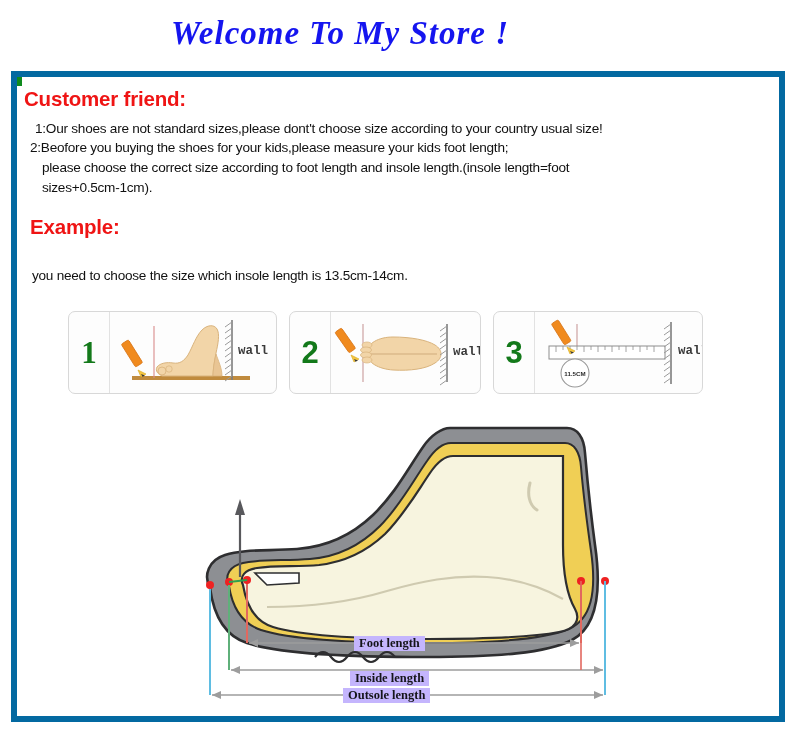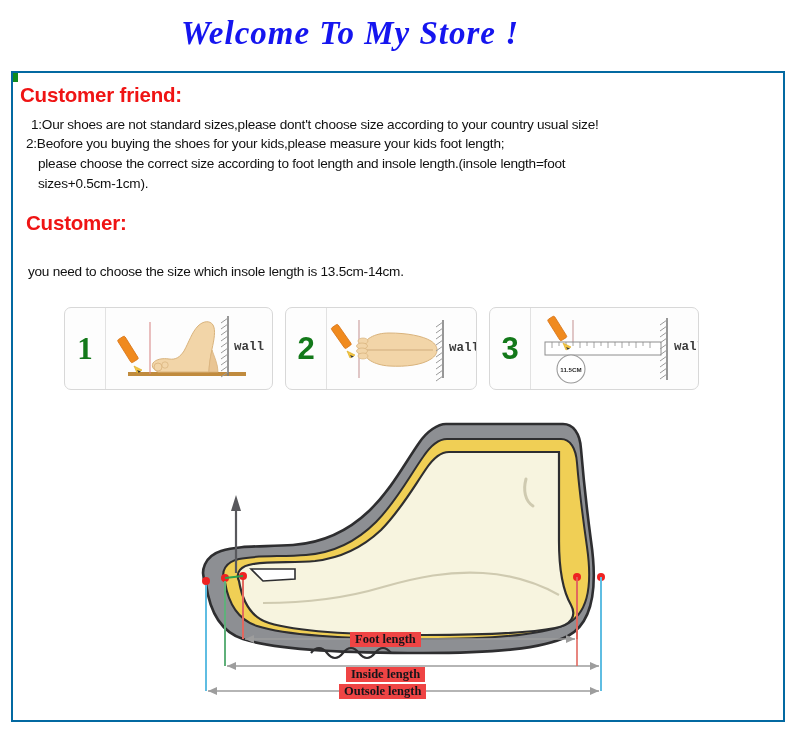--- a/index.html
+++ b/index.html
@@ -7,37 +7,37 @@
     width:800px;height:735px;
     background:#ffffff;
     font-family:"Liberation Sans", sans-serif;
     overflow:hidden;
     position:relative;
   }
 
   
   .title-bar{
     width:680px;height:66px;
-    display:flex;align-items:center;justify-content:center;margin-left:10px;
+    display:flex;align-items:center;justify-content:center;
   }
   .title{
     font-family:"Liberation Serif", serif;
     font-style:italic;font-weight:bold;
     font-size:33px;
     color:#1515ef;
     letter-spacing:1px;
     white-space:nowrap;
   }
 
   
   .content-box{
     position:absolute;
     left:11px;top:71px;
     width:774px;height:651px;
-    border:2px solid #0369a1;
+    border:6px solid #0369a1;
     box-sizing:border-box;
     background:#fff;
     overflow:hidden;
   }
   .corner-tick{
     position:absolute;left:0;top:0;
     width:5px;height:9px;background:#0f8b1e;
   }
 
   
@@ -131,42 +131,42 @@
   .space-val{
     font-size:22px;
     letter-spacing:-.5px;
   }
   .meas-label{
     position:absolute;
     font-family:"Liberation Serif", serif;
     font-weight:bold;
     font-size:12.5px;
     color:#15151a;
-    background:#ef4444;
+    background:#c4b5fd;
     padding:0 5px;
     white-space:nowrap;
   }
 </style>
 </head>
 <body>
 
 <div class="title-bar">
   <div class="title">Welcome To My Store !</div>
 </div>
 
 <div class="content-box">
   <div class="corner-tick"></div>
 
   <div class="sec-head h-customer">Customer friend:</div>
   <div class="body-line l1">1:Our shoes are not standard sizes,please dont't choose size according to your country usual size!</div>
   <div class="body-line l2">2:Beofore you buying the shoes for your kids,please measure your kids foot length;</div>
   <div class="body-line l3">please choose the correct size according to foot length and insole length.(insole length=foot</div>
   <div class="body-line l4">sizes+0.5cm-1cm).</div>
 
-  <div class="sec-head h-example">Customer:</div>
+  <div class="sec-head h-example">Example:</div>
   <div class="body-line e2">you need to choose the size which insole length is 13.5cm-14cm.</div>
 
   <div class="steps">
 
     <div class="step-card s1">
       <div class="step-num-cell">
         <span class="step-num one">1</span>
       </div>
       <div class="step-art">
         <svg viewBox="0 0 168 81" width="168" height="81">

